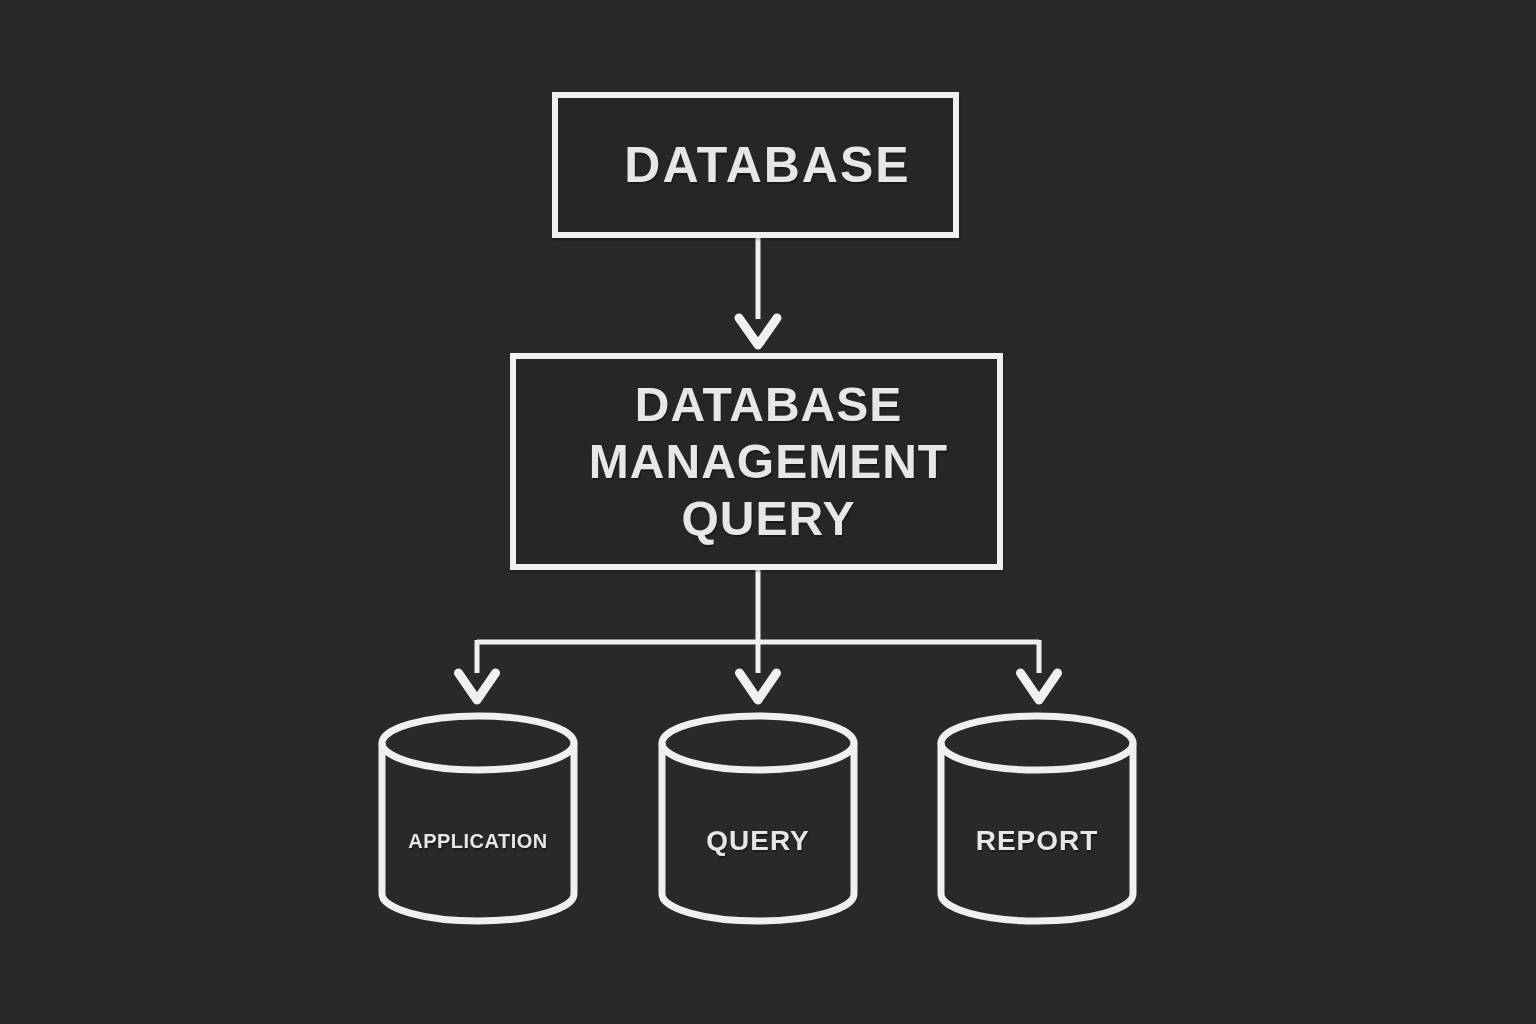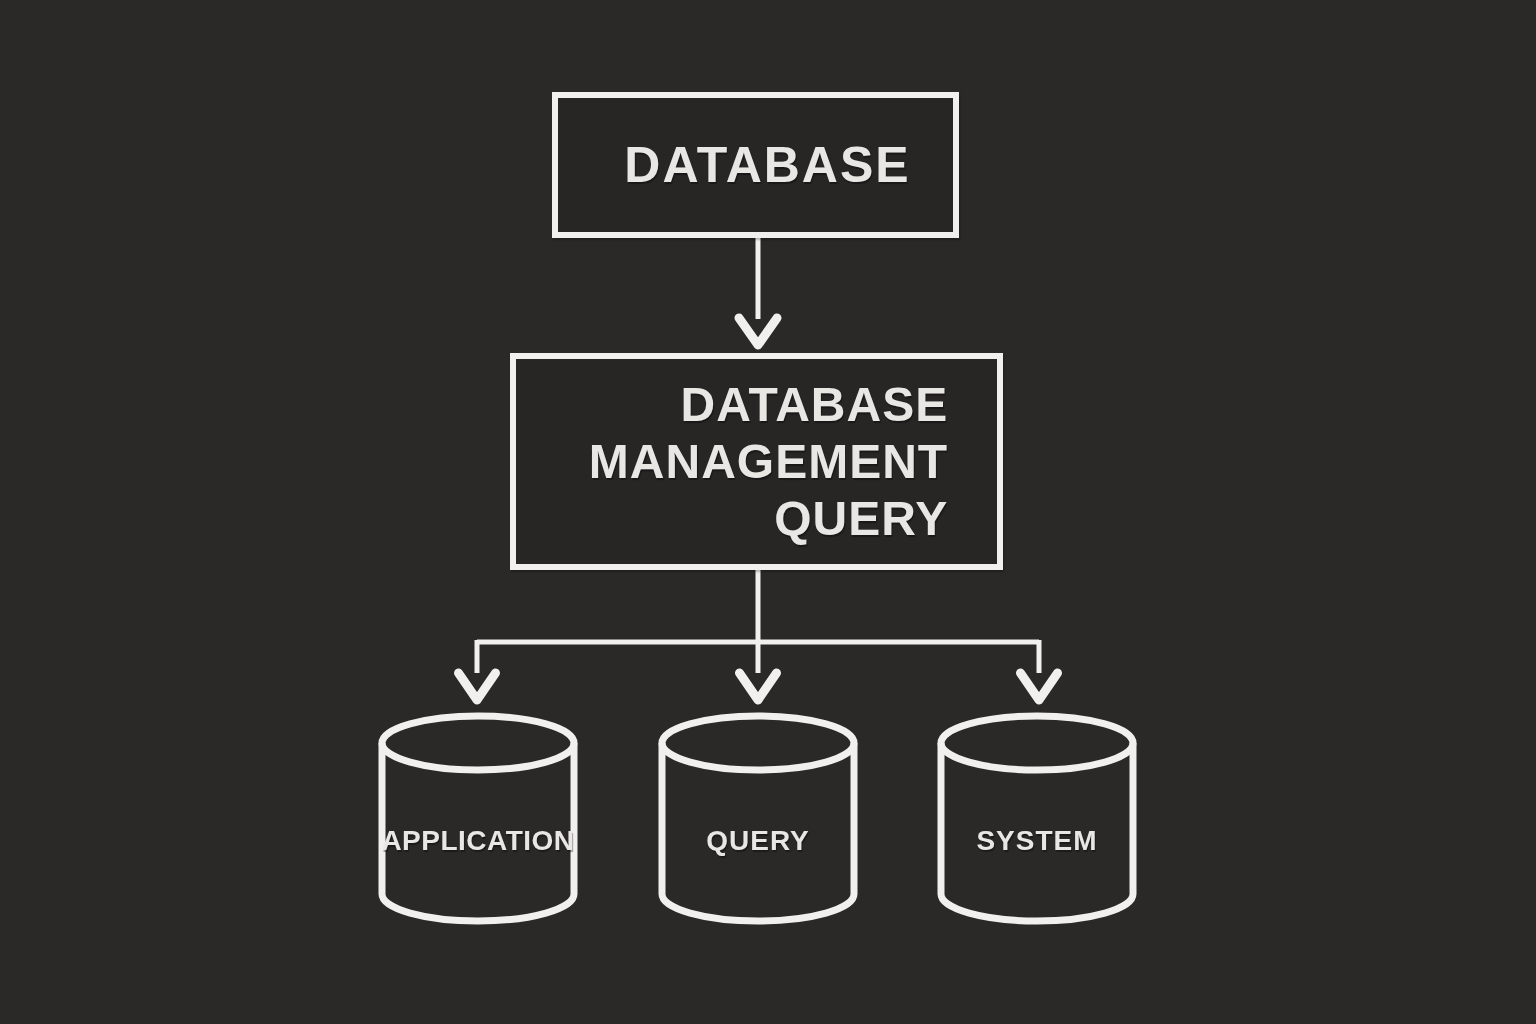--- a/index.html
+++ b/index.html
@@ -33,21 +33,21 @@
   .edge-head   { stroke-width: 9; stroke-linecap: round; stroke-linejoin: round; }
 
   
   .rect-node {
     position: absolute;
     border: 6px solid var(--stroke);
     background: rgba(0,0,0,0.07);
     display: flex;
     align-items: center;
     justify-content: center;
-    text-align: right;
+    text-align: center;
     color: var(--text);
     font-weight: bold;
     box-shadow: 1px 2px 2px rgba(0,0,0,0.25);
     padding-left: 24px;
   }
   .rect-node .node-label { text-shadow: 1px 2px 1px rgba(0,0,0,0.35); }
 
   #node-database {
     left: 552px; top: 92px;
     width: 407px; height: 146px;
@@ -81,21 +81,21 @@
     transform: translateY(-50%);
     text-align: center;
     color: var(--text);
     font-weight: bold;
     letter-spacing: 1px;
     text-shadow: 1px 2px 1px rgba(0,0,0,0.35);
   }
   #node-application { left: 375px; top: 710px; }
   #node-query       { left: 655px; top: 710px; }
   #node-report      { left: 934px; top: 710px; }
-  #node-application .cylinder-label { font-size: 28px; letter-spacing: 0.5px; }
+  #node-application .cylinder-label { font-size: 20px; letter-spacing: 0.5px; }
   #node-query .cylinder-label,
   #node-report .cylinder-label     { font-size: 28px; }
 </style>
 </head>
 <body>
 
 <div class="canvas">
 
   <svg class="connectors" viewBox="0 0 1536 1024" xmlns="http://www.w3.org/2000/svg">
 
@@ -140,16 +140,16 @@
       <ellipse class="cyl-stroke" cx="103" cy="33" rx="96" ry="27"></ellipse>
     </svg>
     <div class="cylinder-label">QUERY</div>
   </div>
 
   <div class="cylinder-node" id="node-report">
     <svg viewBox="0 0 206 218">
       <path class="cyl-stroke" d="M7 33 V184 A96 27 0 0 0 199 184 V33"></path>
       <ellipse class="cyl-stroke" cx="103" cy="33" rx="96" ry="27"></ellipse>
     </svg>
-    <div class="cylinder-label">SYSTEM</div>
+    <div class="cylinder-label">REPORT</div>
   </div>
 
 </div>
 
 </body></html>

